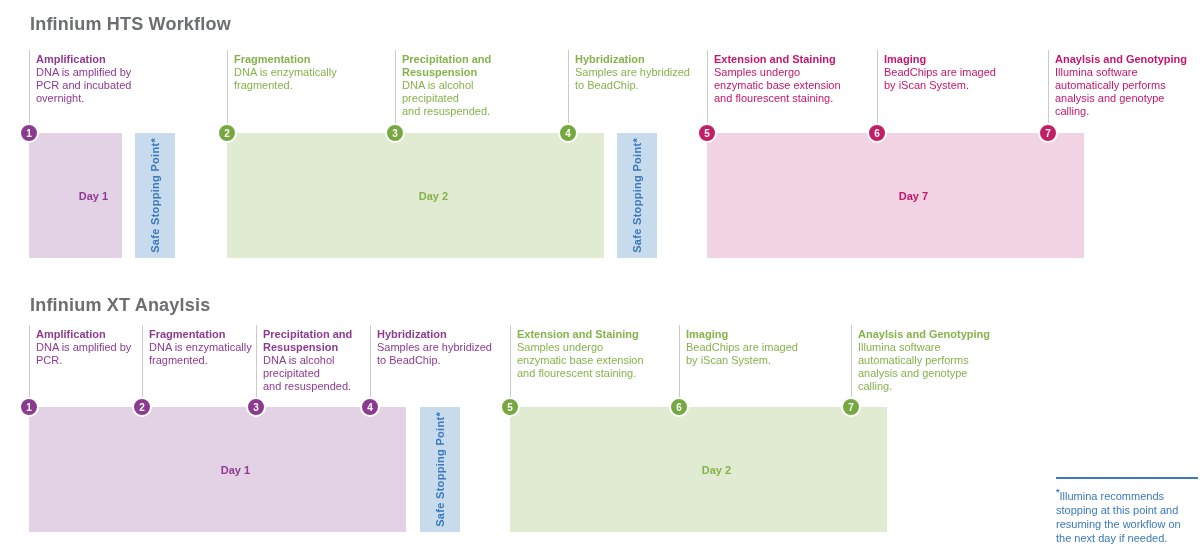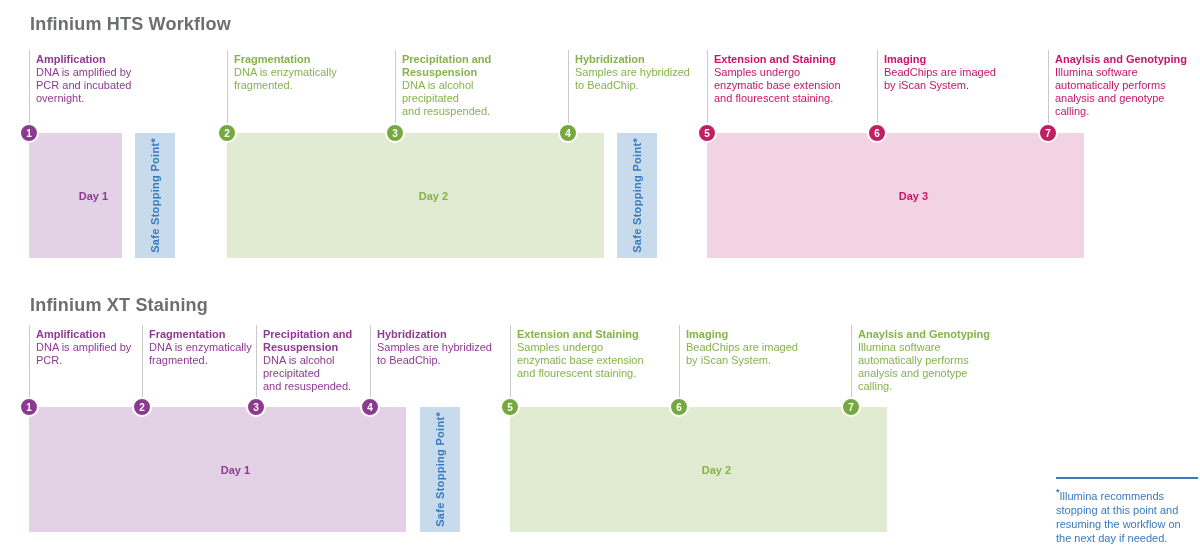--- a/index.html
+++ b/index.html
@@ -99,21 +99,21 @@
         <div class="stop-block" style="left: 135px; top: 133px; width: 40px; height: 125px; background: rgb(199, 219, 237);">
           <div class="stop-label" style="color: rgb(58, 121, 189);">Safe Stopping Point*</div>
         </div>
         <div class="day-block" style="left: 227px; top: 133px; width: 341px; height: 125px; background: rgb(225, 235, 210);">
           <div class="day-label" style="color: rgb(133, 179, 75);">Day 2</div>
         </div>
         <div class="stop-block" style="left: 617px; top: 133px; width: 40px; height: 125px; background: rgb(199, 219, 237);">
           <div class="stop-label" style="color: rgb(58, 121, 189);">Safe Stopping Point*</div>
         </div>
         <div class="day-block" style="left: 707px; top: 133px; width: 341px; height: 125px; background: rgb(242, 211, 227);">
-          <div class="day-label" style="color: rgb(200, 21, 107);">Day 3</div>
+          <div class="day-label" style="color: rgb(200, 21, 107);">Day 7</div>
         </div>
         <div class="step-line" style="left: 29px; top: 50px; height: 74px; background: rgb(201, 202, 203);"></div>
         <div class="step-text" style="left: 36px; top: 53px; color: rgb(143, 58, 146);"><div class="step-title">Amplification</div><div class="step-desc">DNA is amplified by
 PCR and incubated
 overnight.</div></div>
         <div class="step-circle" style="left: 19px; top: 123px; background: rgb(140, 58, 144);">
           <span>1</span>
         </div>
         <div class="step-line" style="left: 227px; top: 50px; height: 74px; background: rgb(201, 202, 203);"></div>
         <div class="step-text" style="left: 234px; top: 53px; color: rgb(133, 179, 75);"><div class="step-title">Fragmentation</div><div class="step-desc">DNA is enzymatically
@@ -153,21 +153,21 @@
 automatically performs
 analysis and genotype
 calling.</div></div>
         <div class="step-circle" style="left: 1038px; top: 123px; background: rgb(195, 30, 99);">
           <span>7</span>
         </div>
       </div>
   </section>
 
   <section>
-    <h1 class="wf-title" style="top: 295px;">Infinium XT Staining</h1>
+    <h1 class="wf-title" style="top: 295px;">Infinium XT Anaylsis</h1>
     <div>
         <div class="day-block" style="left: 29px; top: 407px; width: 341px; height: 125px; background: rgb(227, 210, 230);">
           <div class="day-label" style="color: rgb(143, 58, 146);">Day 1</div>
         </div>
         <div class="stop-block" style="left: 420px; top: 407px; width: 40px; height: 125px; background: rgb(199, 219, 237);">
           <div class="stop-label" style="color: rgb(58, 121, 189);">Safe Stopping Point*</div>
         </div>
         <div class="day-block" style="left: 510px; top: 407px; width: 341px; height: 125px; background: rgb(225, 235, 210);">
           <div class="day-label" style="color: rgb(133, 179, 75);">Day 2</div>
         </div>

